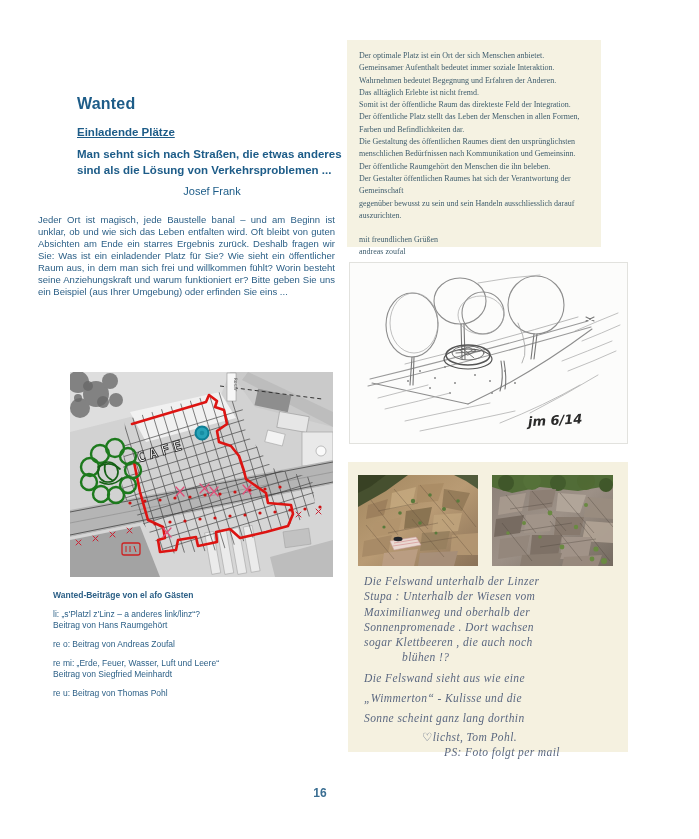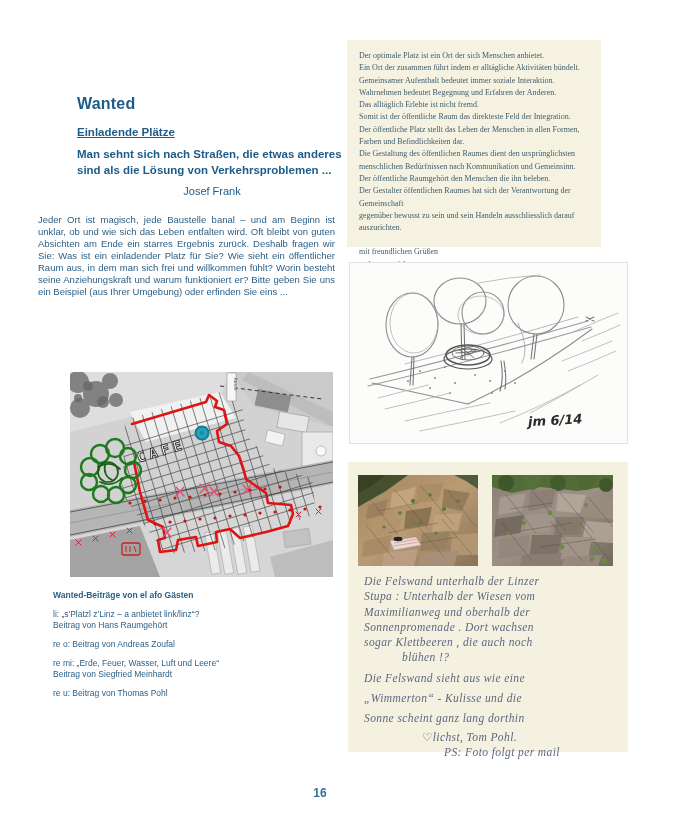--- a/index.html
+++ b/index.html
@@ -242,31 +242,30 @@
         <rect x="52" y="171" width="18" height="12" rx="2" fill="none" stroke="#cc2222" stroke-width="1.3"></rect>
         <line x1="56" y1="174" x2="56" y2="180" stroke="#cc2222" stroke-width="1"></line>
         <line x1="60" y1="174" x2="60" y2="180" stroke="#cc2222" stroke-width="1"></line>
         <line x1="64" y1="174" x2="66" y2="180" stroke="#cc2222" stroke-width="1"></line>
       </g>
     </svg>
   </figure>
 
   <div class="captions">
     <div class="cap-title">Wanted-Beiträge von el afo Gästen</div>
-    <div>li: „s'Platzl z'Linz – a anbietet link/linz“?</div>
+    <div>li: „s'Platzl z'Linz – a anderes link/linz“?</div>
     <div>Beitrag von Hans Raumgehört</div>
     <div class="cap-gap">re o: Beitrag von Andreas Zoufal</div>
     <div class="cap-gap">re mi: „Erde, Feuer, Wasser, Luft und Leere“</div>
     <div>Beitrag von Siegfried Meinhardt</div>
     <div class="cap-gap">re u: Beitrag von Thomas Pohl</div>
   </div>
 
   <section class="letter-box">
     <div>Der optimale Platz ist ein Ort der sich Menschen anbietet.</div>
-    <div>Ein Ort der zusammen führt indem er alltägliche Aktivitäten bündelt.</div>
     <div>Gemeinsamer Aufenthalt bedeutet immer soziale Interaktion.</div>
     <div>Wahrnehmen bedeutet Begegnung und Erfahren der Anderen.</div>
     <div>Das alltäglich Erlebte ist nicht fremd.</div>
     <div>Somit ist der öffentliche Raum das direkteste Feld der Integration.</div>
     <div>Der öffentliche Platz stellt das Leben der Menschen in allen Formen,</div>
     <div>Farben und Befindlichkeiten dar.</div>
     <div>Die Gestaltung des öffentlichen Raumes dient den ursprünglichsten</div>
     <div>menschlichen Bedürfnissen nach Kommunikation und Gemeinsinn.</div>
     <div>Der öffentliche Raumgehört den Menschen die ihn beleben.</div>
     <div>Der Gestalter öffentlichen Raumes hat sich der Verantwortung der Gemeinschaft</div>

